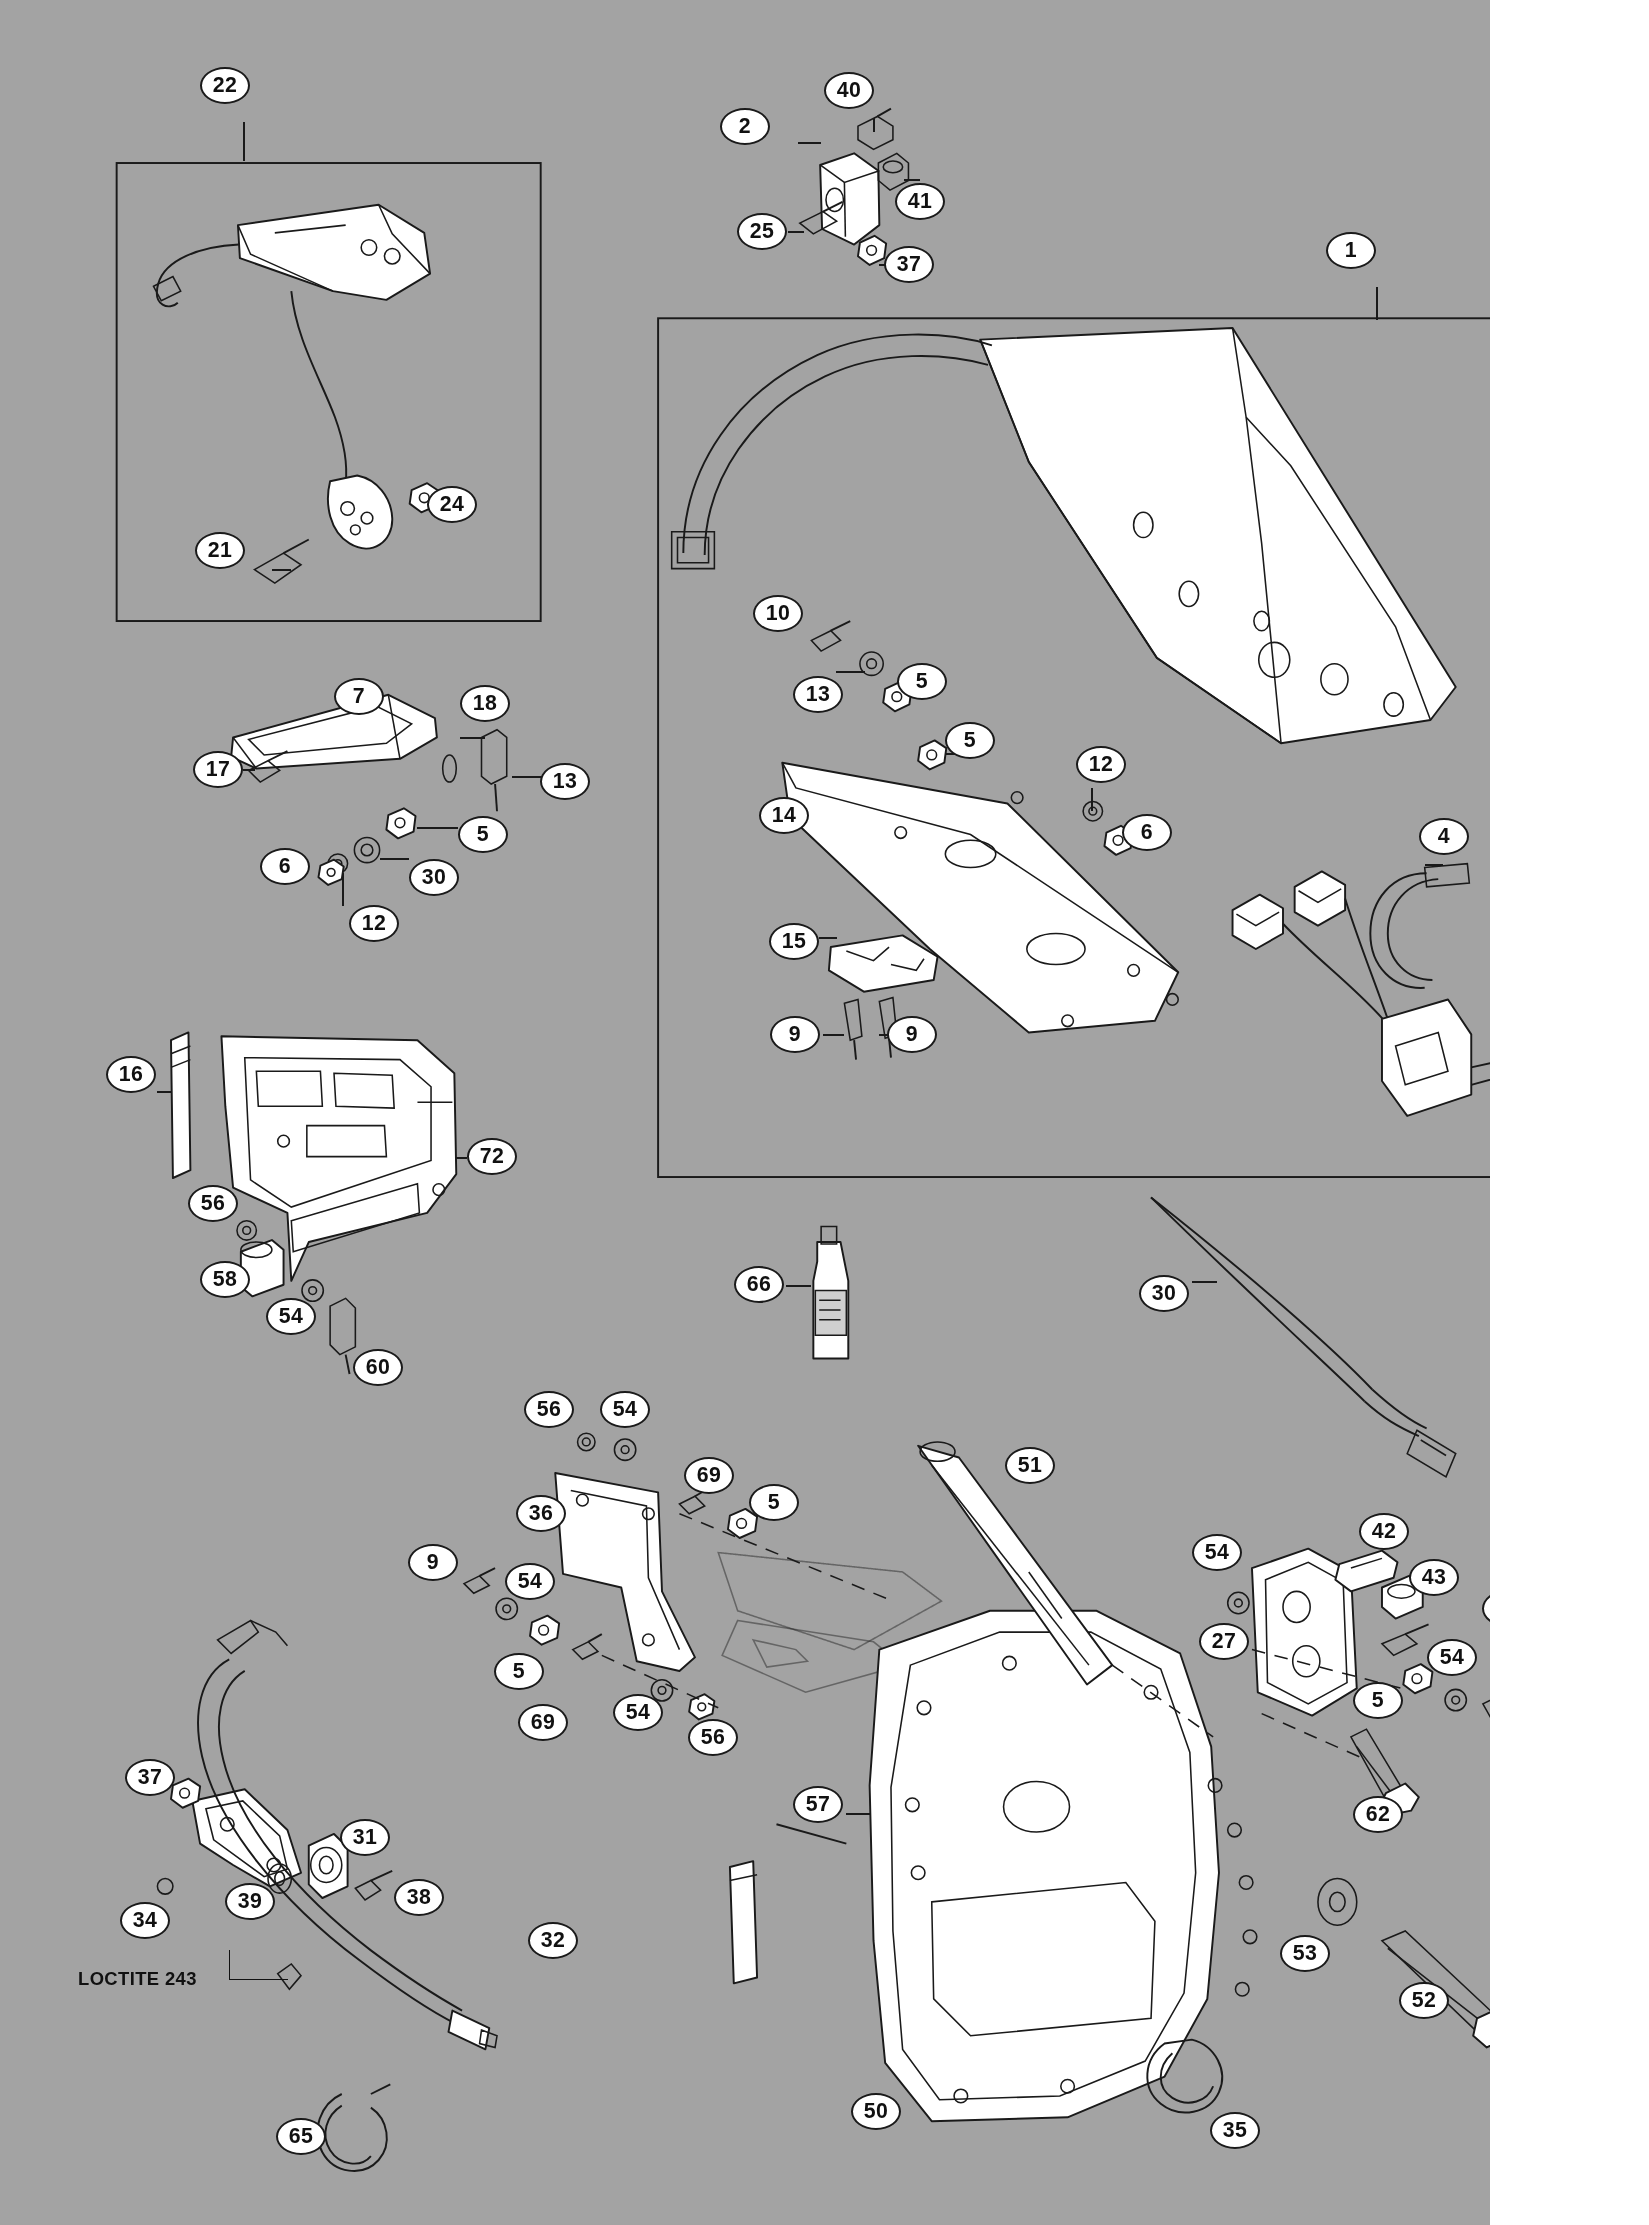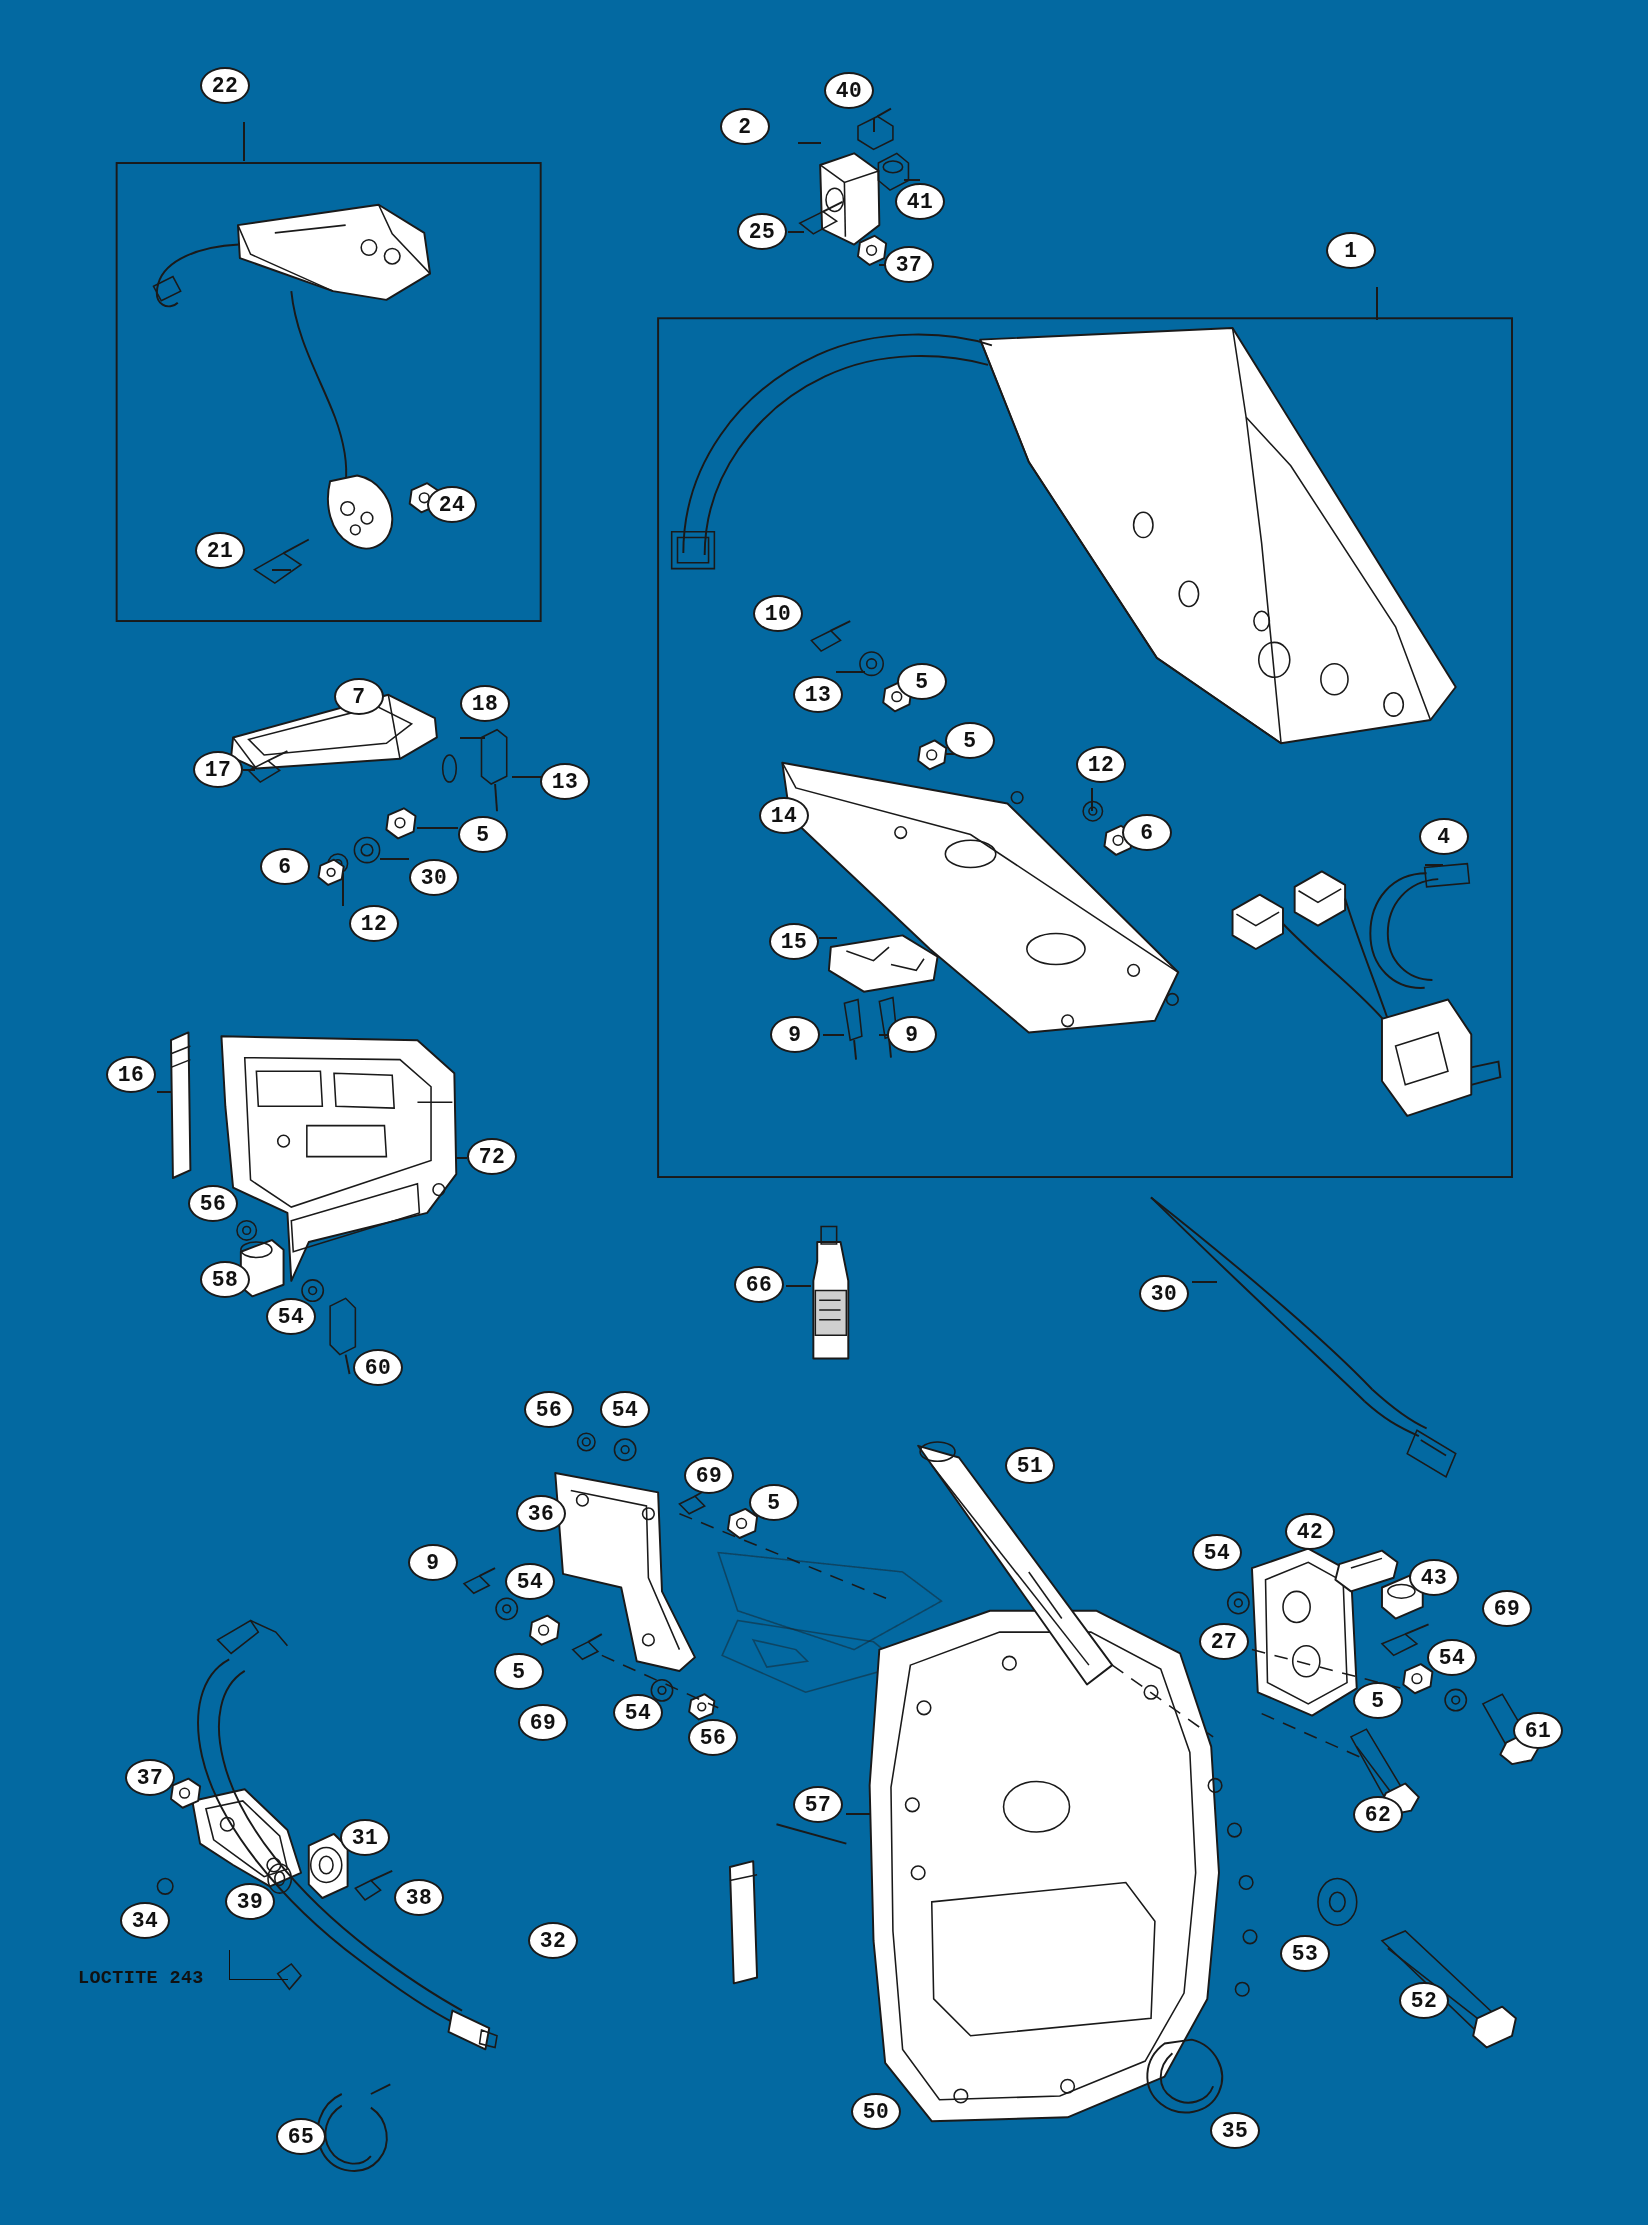--- a/index.html
+++ b/index.html
@@ -5,25 +5,24 @@
   html, body {
     margin: 0;
     padding: 0;
     background: #ffffff;
   }
   body {
     font-family: "Liberation Sans", sans-serif;
   }
   #sheet {
     position: relative;
-    width: 1648px;
+    width: 1490px;
     height: 2225px;
-    background: #0369a1;
+    background: #a3a3a3;
     overflow: hidden;
-    font-family: Liberation Mono, monospace;
   }
   
   .callout {
     position: absolute;
     width: 50px;
     height: 37px;
     border: 2.4px solid #1a1a1a;
     border-radius: 50%;
     background: #ffffff;
     color: #111111;
@@ -473,21 +472,21 @@
   <div class="callout" style="left:353px;top:1349px;">60</div>
   <div class="callout" style="left:734px;top:1266px;">66</div>
   <div class="callout" style="left:1139px;top:1275px;">30</div>
   <div class="callout" style="left:524px;top:1391px;">56</div>
   <div class="callout" style="left:600px;top:1391px;">54</div>
   <div class="callout" style="left:684px;top:1457px;">69</div>
   <div class="callout" style="left:749px;top:1484px;">5</div>
   <div class="callout" style="left:516px;top:1495px;">36</div>
   <div class="callout" style="left:1005px;top:1447px;">51</div>
   <div class="callout" style="left:1192px;top:1534px;">54</div>
-  <div class="callout" style="left:1285px;top:1513px;">42</div>
+  <div class="callout" style="left:1359px;top:1513px;">42</div>
   <div class="callout" style="left:1409px;top:1559px;">43</div>
   <div class="callout" style="left:1482px;top:1590px;">69</div>
   <div class="callout" style="left:1199px;top:1623px;">27</div>
   <div class="callout" style="left:1427px;top:1639px;">54</div>
   <div class="callout" style="left:408px;top:1544px;">9</div>
   <div class="callout" style="left:505px;top:1563px;">54</div>
   <div class="callout" style="left:494px;top:1653px;">5</div>
   <div class="callout" style="left:518px;top:1704px;">69</div>
   <div class="callout" style="left:613px;top:1694px;">54</div>
   <div class="callout" style="left:688px;top:1719px;">56</div>

